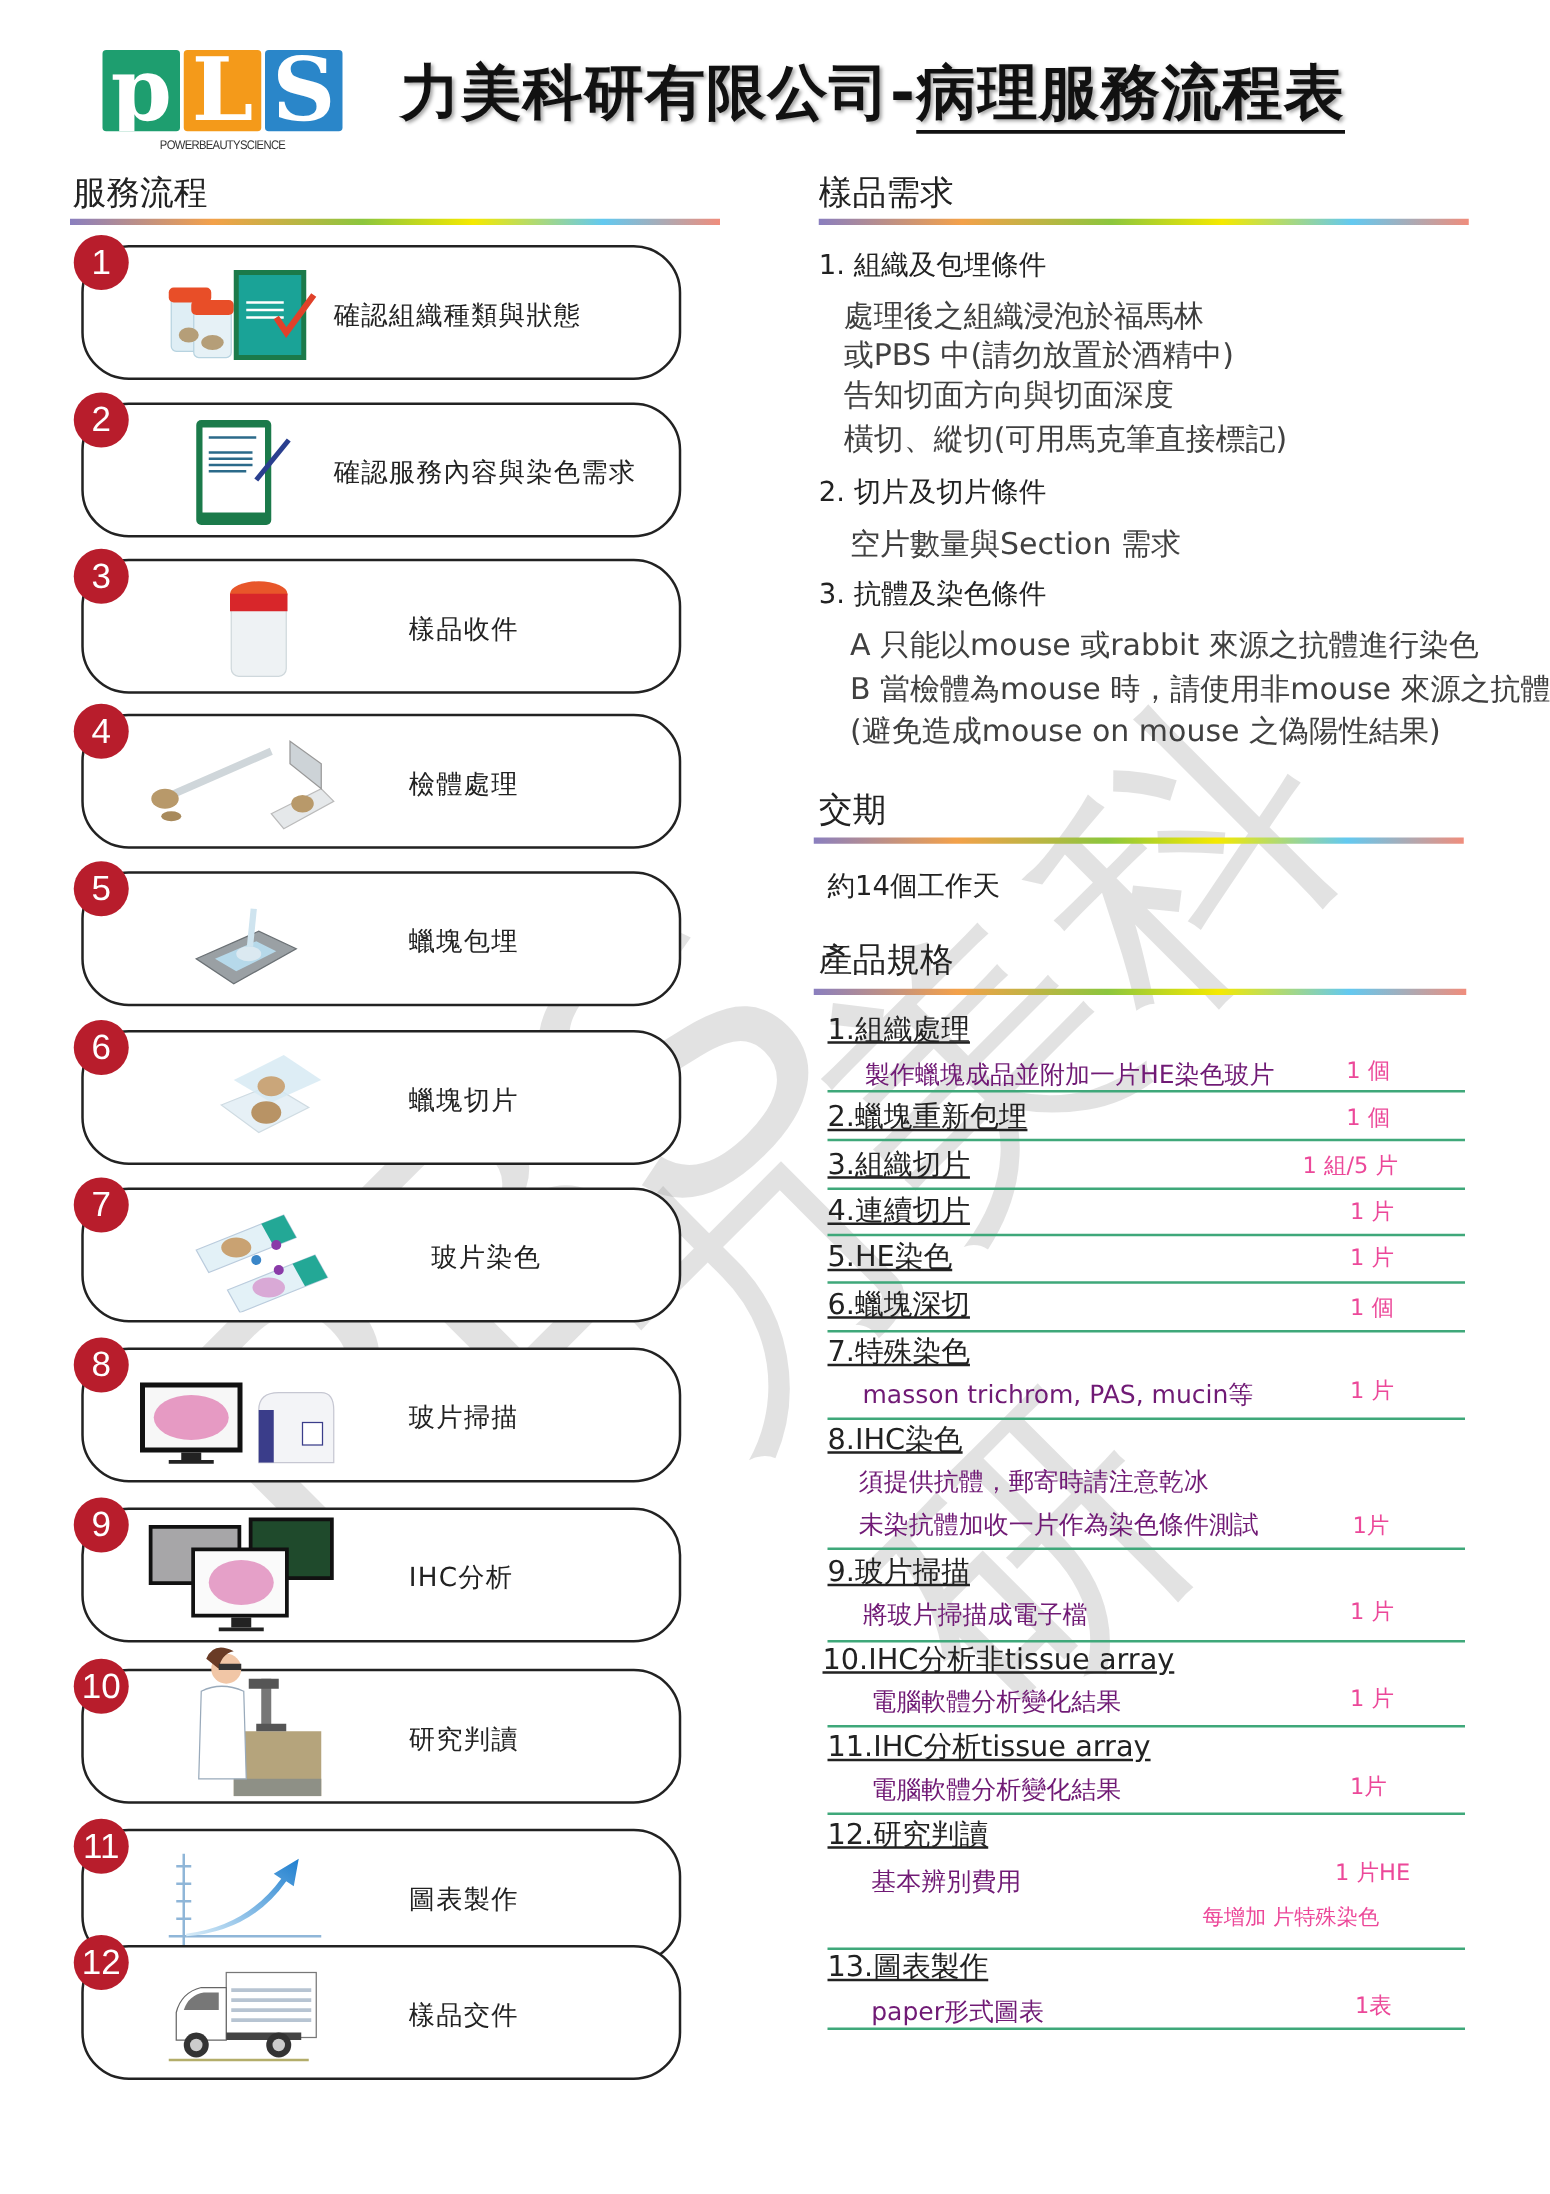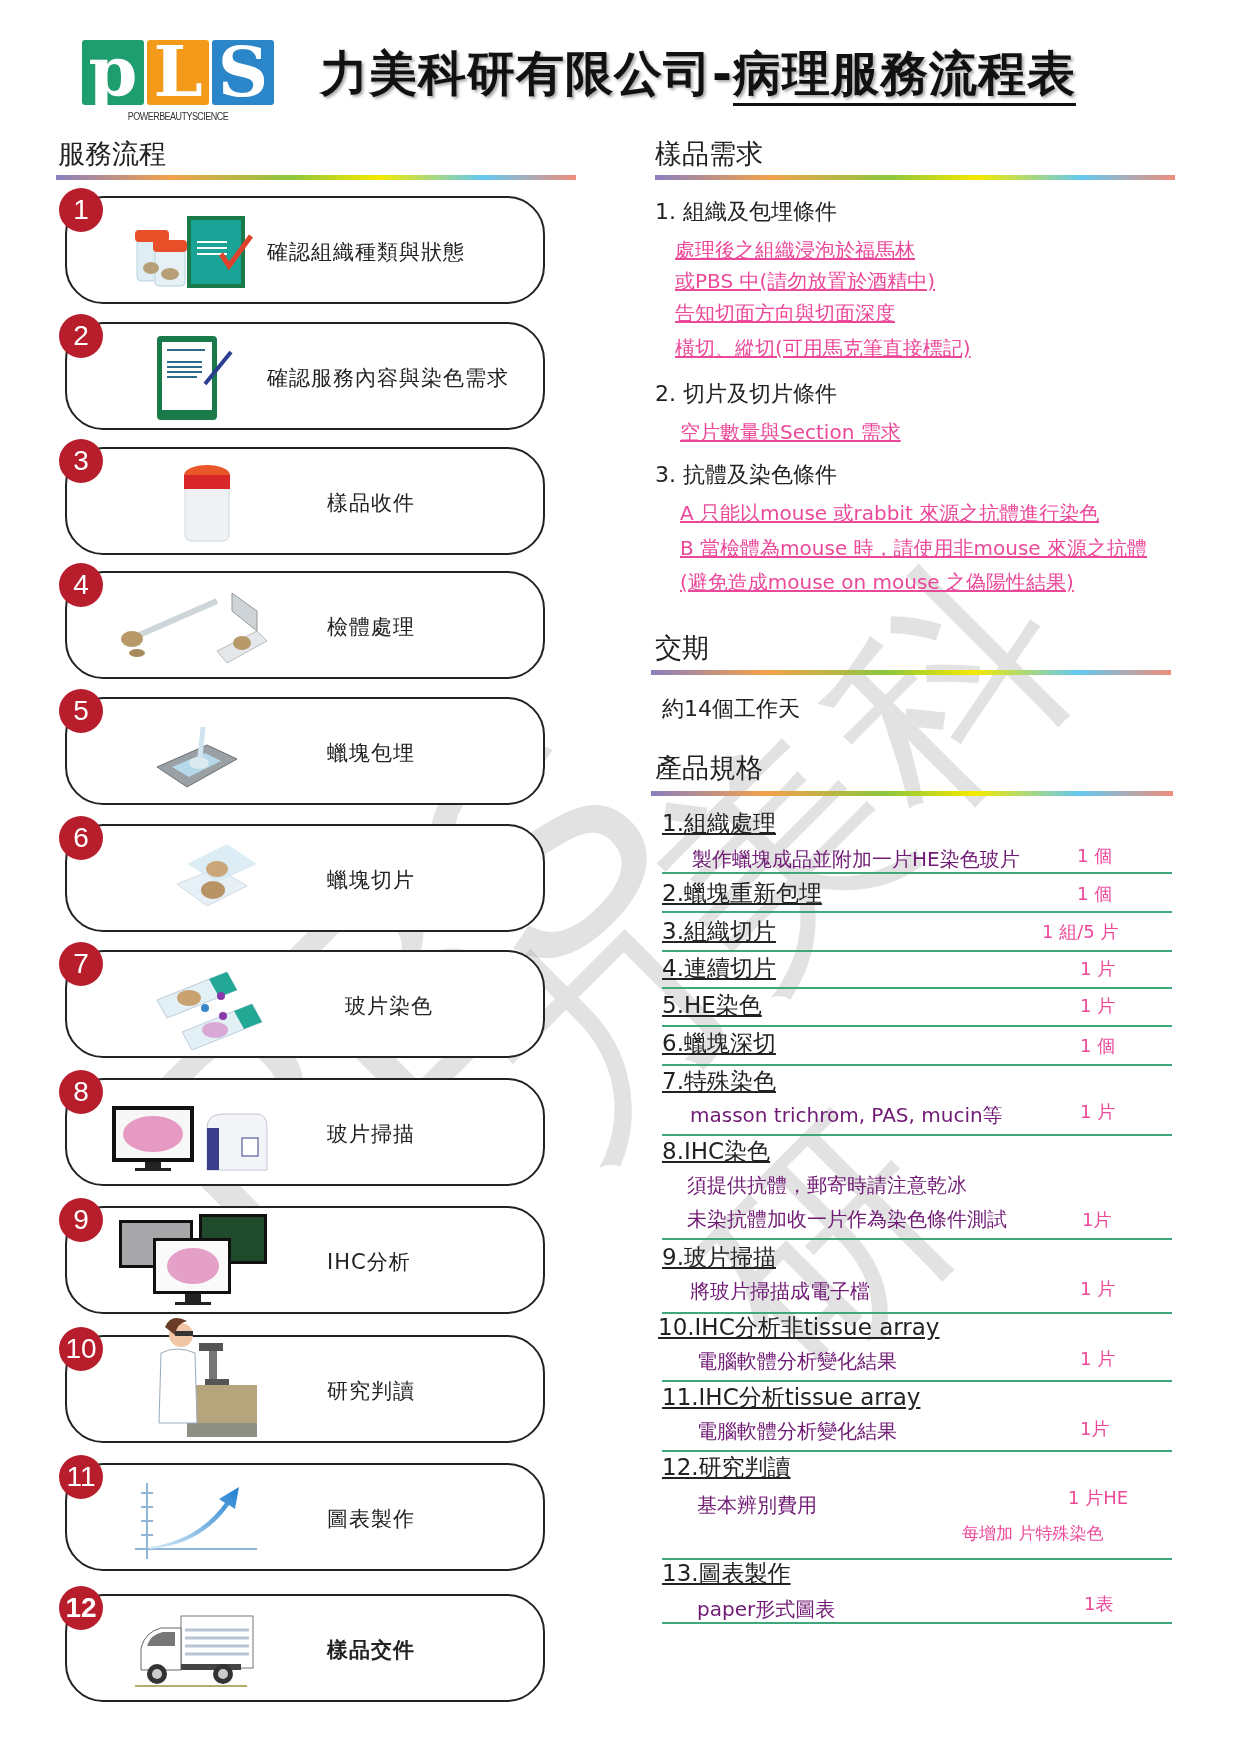--- a/index.html
+++ b/index.html
@@ -29,21 +29,21 @@
   
   .step { position: absolute; left: 65px; width: 480px; height: 108px; border: 2px solid #222; border-radius: 38px;
     background: #fff; }
   .badge { position: absolute; left: -8px; top: -10px; width: 44px; height: 44px; border-radius: 50%;
     background: #b81d2c; color: #fff; font-size: 28px; line-height: 44px; text-align: center; font-family: "Liberation Sans", sans-serif; }
   .step-illus { position: absolute; left: 50px; top: 8px; width: 150px; height: 90px; }
   .step-label { position: absolute; top: 40px; font-size: 21px; color: #222; letter-spacing: 1px; white-space: nowrap; }
 
   
   .req { position: absolute; left: 655px; font-size: 22px; color: #222; white-space: nowrap; }
-  .req-sub { position: absolute; left: 675px; font-size: 20px; color: #ec4899; white-space: nowrap; text-decoration: underline; }
+  .req-sub { position: absolute; left: 675px; font-size: 24px; color: #404040; white-space: nowrap; }
 
   .spec-row { position: absolute; left: 662px; width: 510px; text-decoration: underline; }
   .spec-title { font-size: 23px; color: #222; white-space: nowrap; }
   .spec-line { position: absolute; left: 0; width: 510px; height: 2px; background: #3fa87a; }
   .spec-sub { position: absolute; font-size: 20px; color: #701a75; white-space: nowrap; }
   .spec-qty { position: absolute; font-size: 18px; color: #ec4899; white-space: nowrap; }
 
   
   .wm { position: absolute; color: rgba(150,150,150,0.28); font-family: "Liberation Sans", sans-serif; font-weight: normal; pointer-events: none; }
 </style>
@@ -247,21 +247,21 @@
         <line x1="14" y1="20" x2="26" y2="20" stroke="#8fb6d8" stroke-width="2"></line>
         <line x1="14" y1="34" x2="26" y2="34" stroke="#8fb6d8" stroke-width="2"></line>
         <line x1="14" y1="48" x2="26" y2="48" stroke="#8fb6d8" stroke-width="2"></line>
         <line x1="14" y1="62" x2="26" y2="62" stroke="#8fb6d8" stroke-width="2"></line>
         <path d="M22,74 Q70,68 98,30 L92,26 L112,14 L108,36 L102,32 Q74,72 22,76 Z" fill="url(#arrowgrad)"></path>
       </svg>
     </div>
     <div class="step-label" style="left:260px;">圖表製作</div>
   </div>
 
-  <div class="step" style="top:1594px;font-weight:bold;">
+  <div class="step" style="top:1556px;">
     <div class="badge">12</div>
     <div class="step-illus" style="left:60px; width:140px;">
       <svg width="140" height="90" viewBox="0 0 140 90">
         <rect x="54" y="12" width="72" height="52" fill="#fff" stroke="#777"></rect>
         <line x1="58" y1="26" x2="122" y2="26" stroke="#b7c4d2" stroke-width="3"></line>
         <line x1="58" y1="34" x2="122" y2="34" stroke="#b7c4d2" stroke-width="3"></line>
         <line x1="58" y1="42" x2="122" y2="42" stroke="#b7c4d2" stroke-width="3"></line>
         <line x1="58" y1="50" x2="122" y2="50" stroke="#b7c4d2" stroke-width="3"></line>
         <path d="M14,66 L14,44 Q18,28 34,24 L54,24 L54,66 Z" fill="#fff" stroke="#666"></path>
         <path d="M20,42 Q24,30 36,28 L48,28 L48,42 Z" fill="#777"></path>

